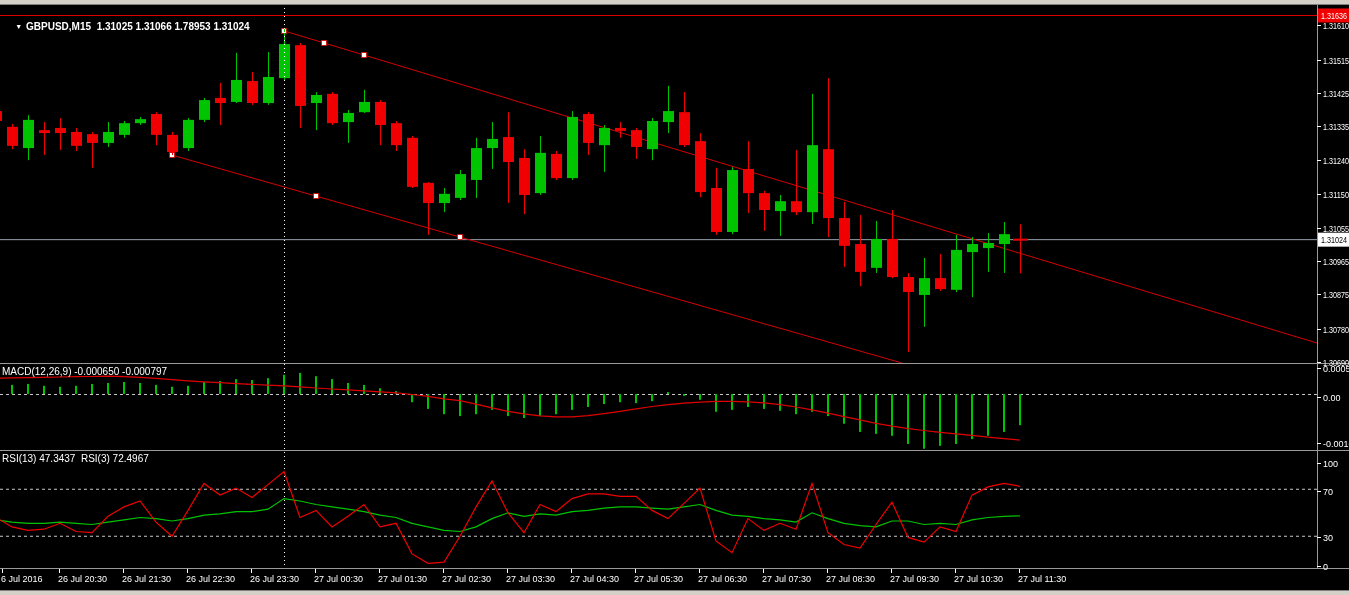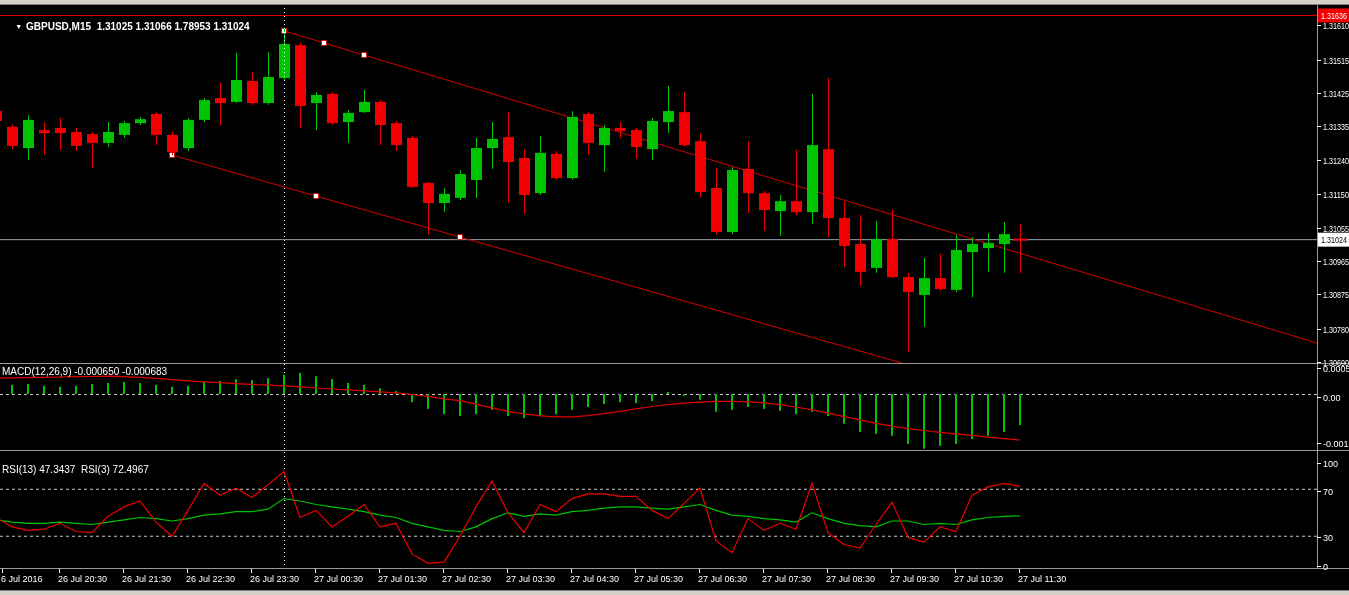--- a/index.html
+++ b/index.html
@@ -312,15 +312,15 @@
       <text x="890" y="582" fill="#fff" font-size="9" font-family="Liberation Sans, sans-serif">27 Jul 09:30</text>
       <line x1="955.5" y1="569" x2="955.5" y2="573" stroke="#fff"></line>
       <text x="954" y="582" fill="#fff" font-size="9" font-family="Liberation Sans, sans-serif">27 Jul 10:30</text>
       <line x1="1019.5" y1="569" x2="1019.5" y2="573" stroke="#fff"></line>
       <text x="1018" y="582" fill="#fff" font-size="9" font-family="Liberation Sans, sans-serif">27 Jul 11:30</text>
     </svg>
 
   <div class="pane-label title">
     <span class="tri">▼</span><span>GBPUSD,M15</span><span> &nbsp;</span><span>1.31025 1.31066 1.78953 1.31024</span>
   </div>
-  <div class="pane-label" style="left:2px;top:366px">MACD(12,26,9) -0.000650 -0.000683</div>
-  <div class="pane-label" style="left:2px;top:464px">RSI(13) 47.3437  RSI(3) 72.4967</div>
+  <div class="pane-label" style="left:2px;top:366px">MACD(12,26,9) -0.000650 -0.000797</div>
+  <div class="pane-label" style="left:2px;top:453px">RSI(13) 47.3437  RSI(3) 72.4967</div>
 </div>
 
 </body></html>

